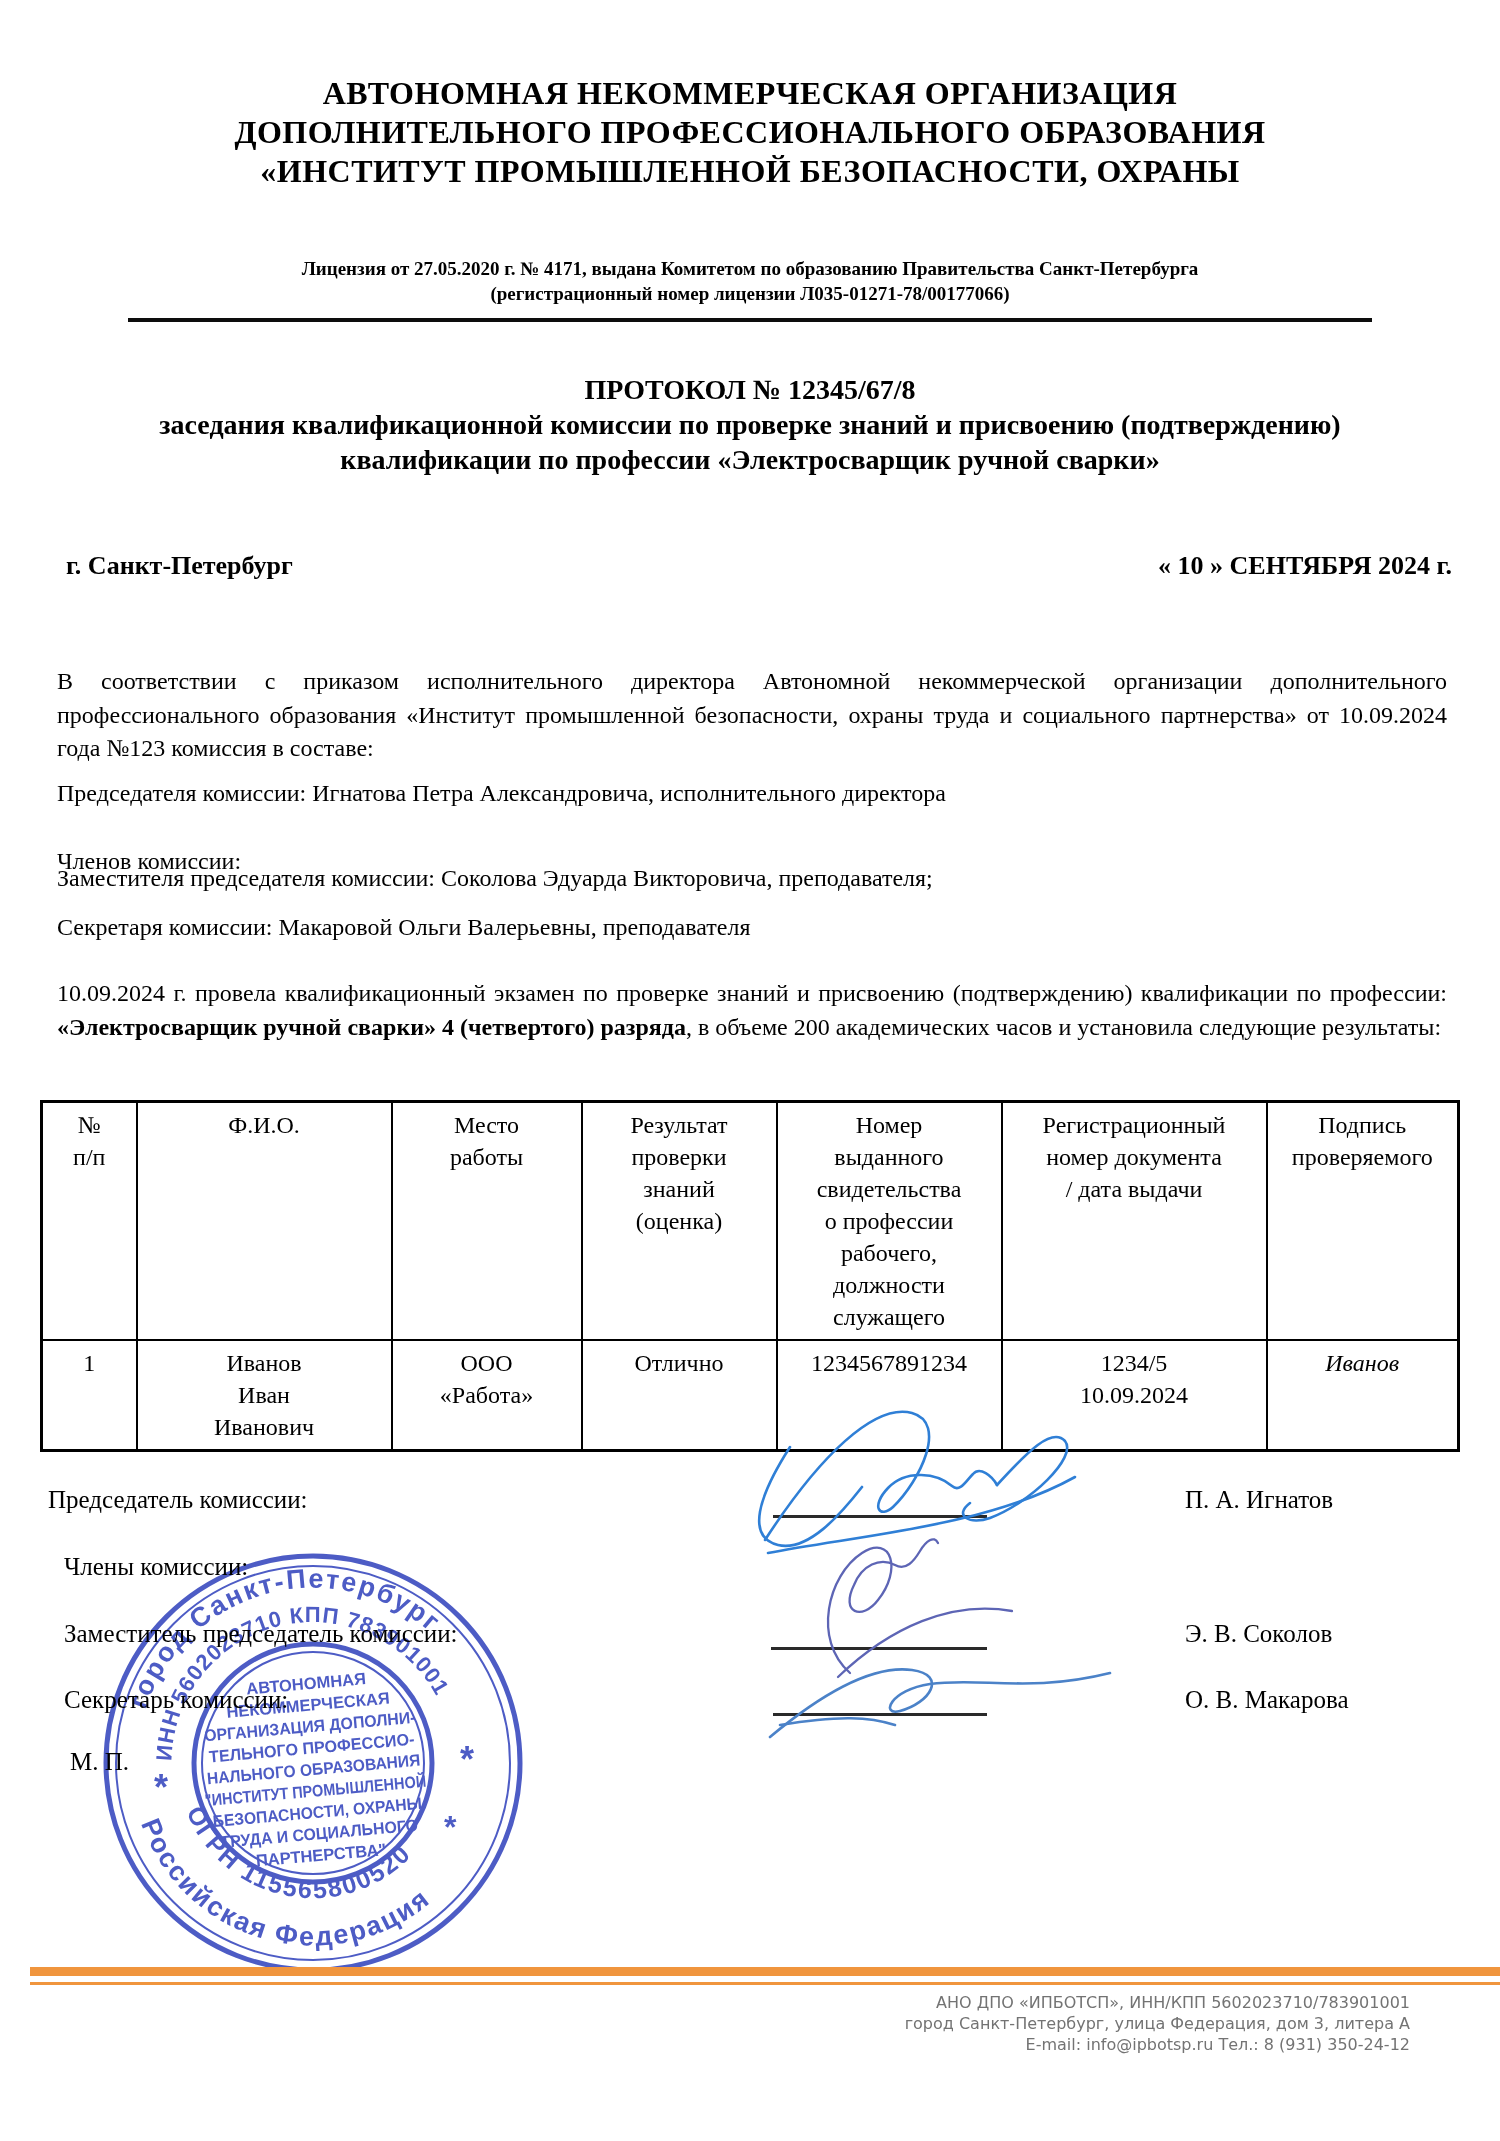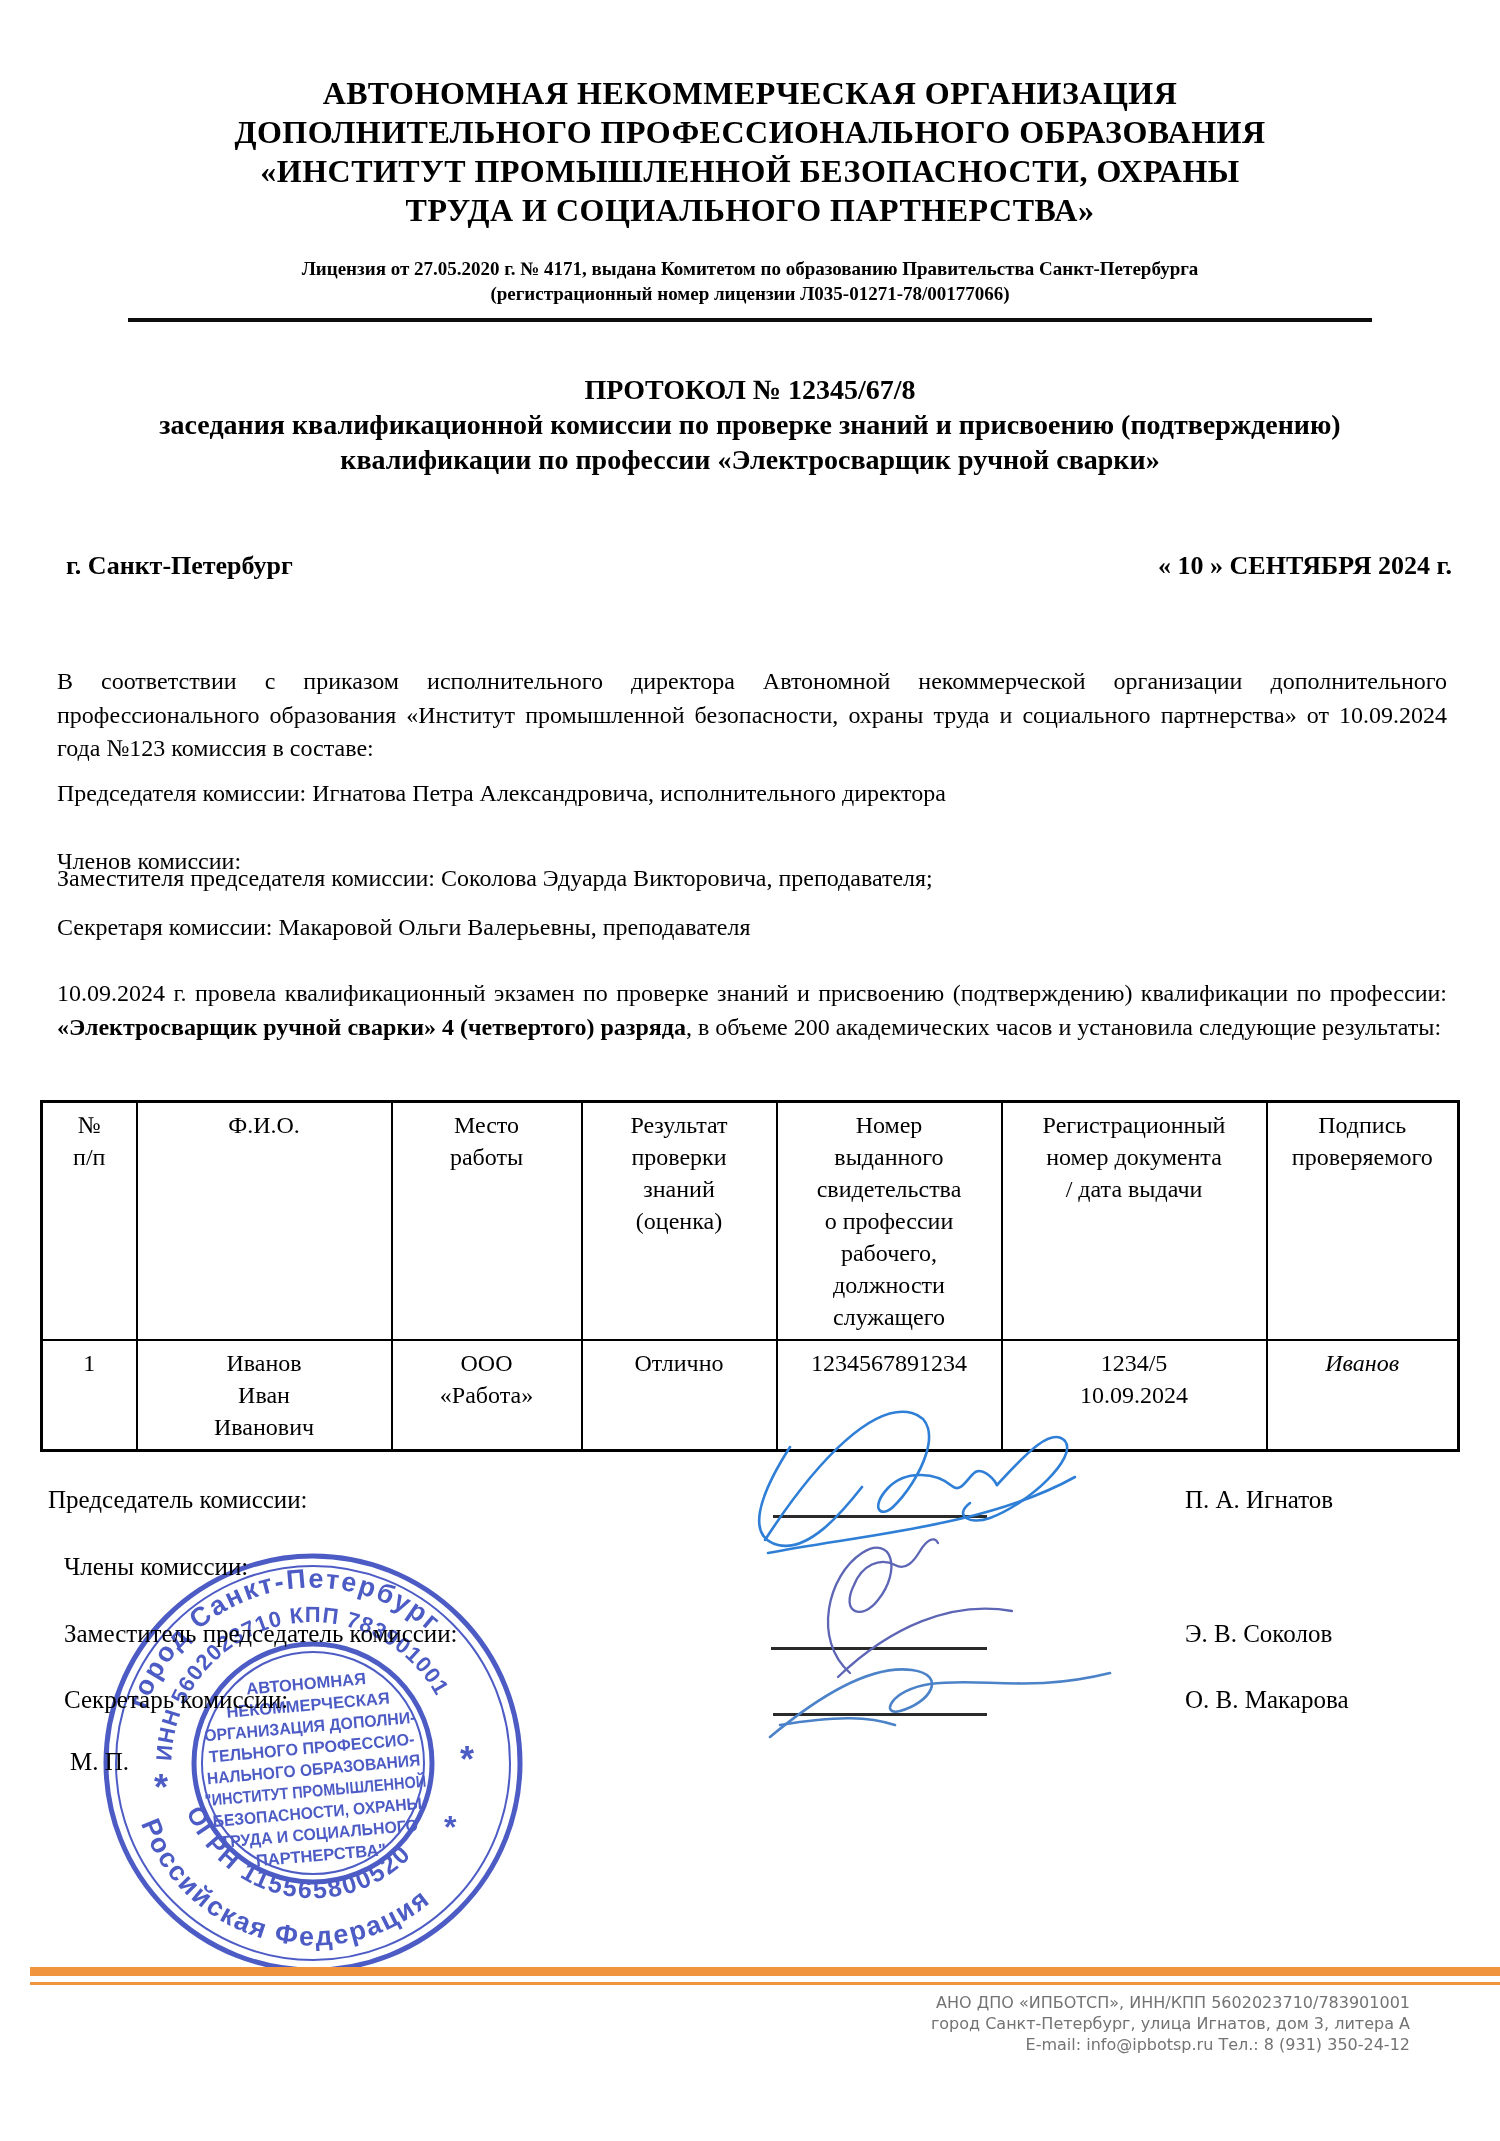--- a/index.html
+++ b/index.html
@@ -54,21 +54,20 @@
 </style>
 </head>
 <body>
 
 <div class="page">
 
   <div class="abs org-title">
     <div>АВТОНОМНАЯ НЕКОММЕРЧЕСКАЯ ОРГАНИЗАЦИЯ</div>
     <div>ДОПОЛНИТЕЛЬНОГО ПРОФЕССИОНАЛЬНОГО ОБРАЗОВАНИЯ</div>
     <div>«ИНСТИТУТ ПРОМЫШЛЕННОЙ БЕЗОПАСНОСТИ, ОХРАНЫ</div>
-    <div>ТРУДА И СОЦИАЛЬНОГО ПАРТНЕРСТВА»</div>
   </div>
 
   <div class="abs license">
     <div>Лицензия от 27.05.2020 г. № 4171, выдана Комитетом по образованию Правительства Санкт-Петербурга</div>
     <div>(регистрационный номер лицензии Л035-01271-78/00177066)</div>
   </div>
 
   <div class="abs rule"></div>
 
   <div class="abs protocol-head">
@@ -218,17 +217,17 @@
           <text x="215" y="313">ПАРТНЕРСТВА"</text>
         </g>
       </g>
     </svg>
   </div>
 
   <div class="abs footer-bar-thick" style="background: rgb(240, 149, 61);"></div>
   <div class="abs footer-bar-thin" style="background: rgb(240, 149, 61);"></div>
   <div class="abs footer-text">
     <div>АНО ДПО «ИПБОТСП», ИНН/КПП 5602023710/783901001</div>
-    <div>город Санкт-Петербург, улица Игнатов, дом 3, литера А</div>
+    <div>город Санкт-Петербург, улица Федерация, дом 3, литера А</div>
     <div>E-mail: info@ipbotsp.ru Тел.: 8 (931) 350-24-12</div>
   </div>
 
 </div>
 
 </body></html>

